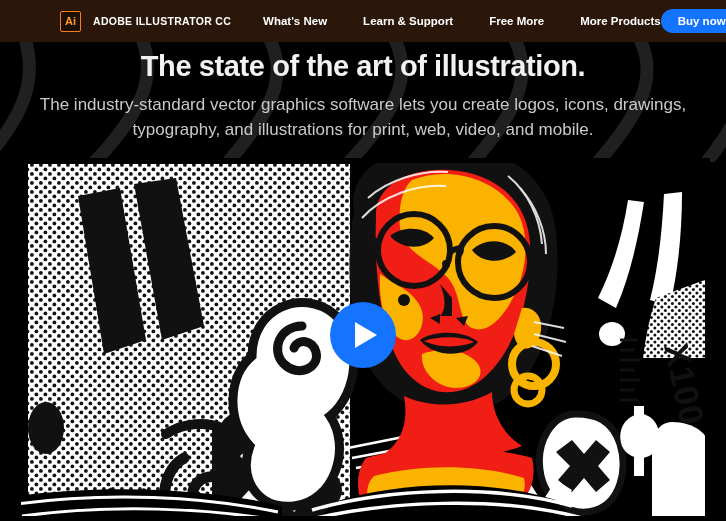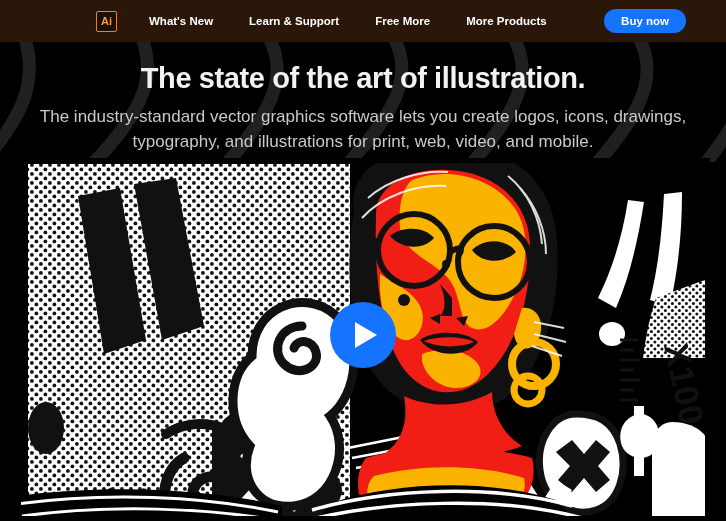--- a/index.html
+++ b/index.html
@@ -17,21 +17,21 @@
     height:42px;
     background:#2a1709;
     display:flex;
     align-items:center;
     z-index:20;
   }
   .nav-inner {
     display:flex;
     align-items:center;
     width:100%;
-    padding-left:96px;
+    padding-left:60px;
     padding-right:40px;
   }
   .logo-mark {
     width:21px; height:21px;
     border:1.6px solid #ff7a1a;
     border-radius:2px;
     background:#1c0f05;
     color:#ff9a33;
     font-size:11px;
     font-weight:bold;
@@ -71,21 +71,21 @@
     border-radius:14px;
     padding:6px 17px;
     cursor:pointer;
     white-space:nowrap;
   }
 
   
   .hero-text {
     position:relative;
     z-index:5;
-    padding-top:20px;
+    padding-top:8px;
     text-align:center;
   }
   .headline {
     color:#f2f2f2;
     font-size:29px;
     font-weight:bold;
     letter-spacing:-0.4px;
     line-height:1.15;
   }
   .subhead {
@@ -138,20 +138,21 @@
 </head>
 <body>
 
 <div class="page">
 
   <div class="header">
     <div class="nav-inner">
 
       <div class="logo-mark">Ai</div>
 
+      <div class="brand-name">ADOBE ILLUSTRATOR CC</div>
 
       <div class="nav-links">
         <a class="nav-link" href="#">What's New</a>
         <a class="nav-link" href="#">Learn &amp; Support</a>
         <a class="nav-link" href="#">Free More</a>
         <a class="nav-link" href="#">More Products</a>
       </div>
 
       <button class="buy-btn">Buy now</button>
     </div>

